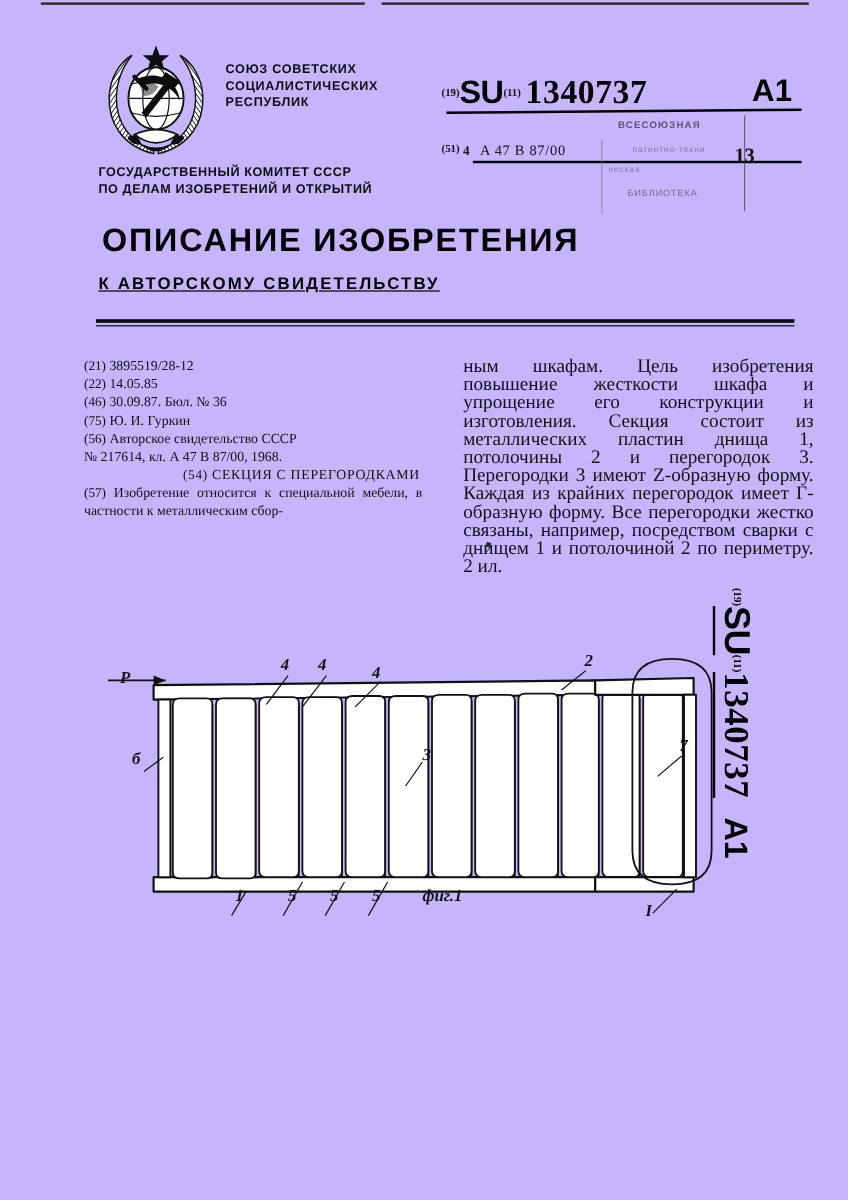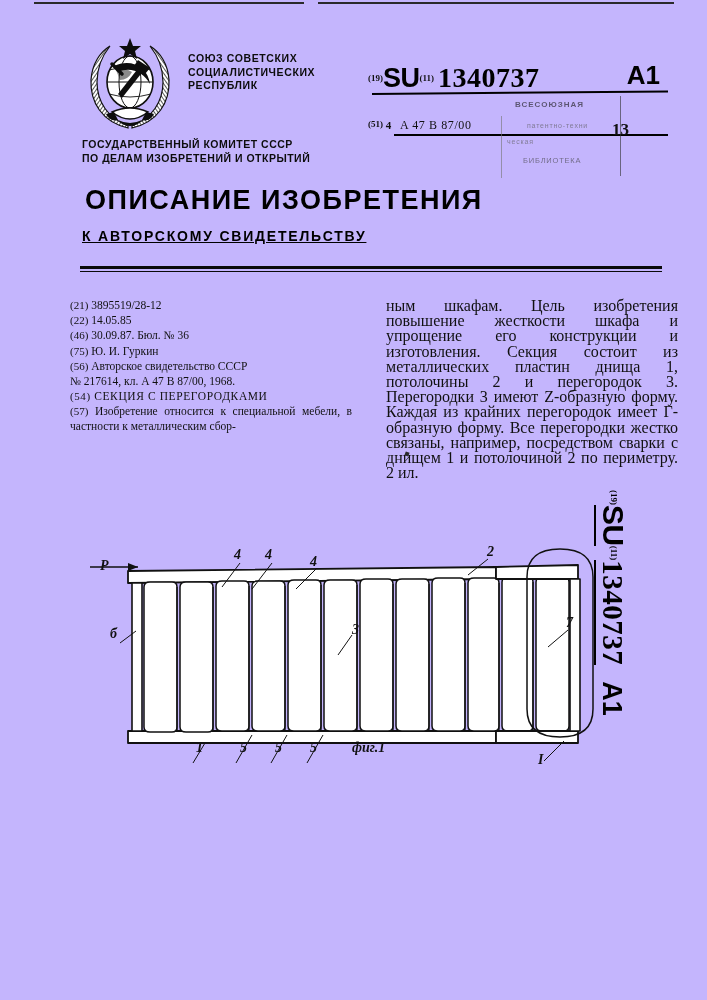--- a/index.html
+++ b/index.html
@@ -219,21 +219,21 @@
     position: absolute;
     left: 70px; top: 298px;
     width: 280px;
     font-family: "Liberation Serif", serif;
     font-size: 11.5px;
     line-height: 15.2px;
     color: #111;
   }
   .biblio-left .ln { white-space: nowrap; }
   .fcode { font-size: 11px; }
-  .title-54 { letter-spacing: 0.6px; }
+  .title-54 { letter-spacing: 0.6px; text-align: right; }
   .abstract-left {
     position: absolute;
     left: 70px; top: 404px;
     width: 282px;
     font-family: "Liberation Serif", serif;
     font-size: 11.5px;
     line-height: 15.2px;
     color: #111;
     text-align: justify;
   }

